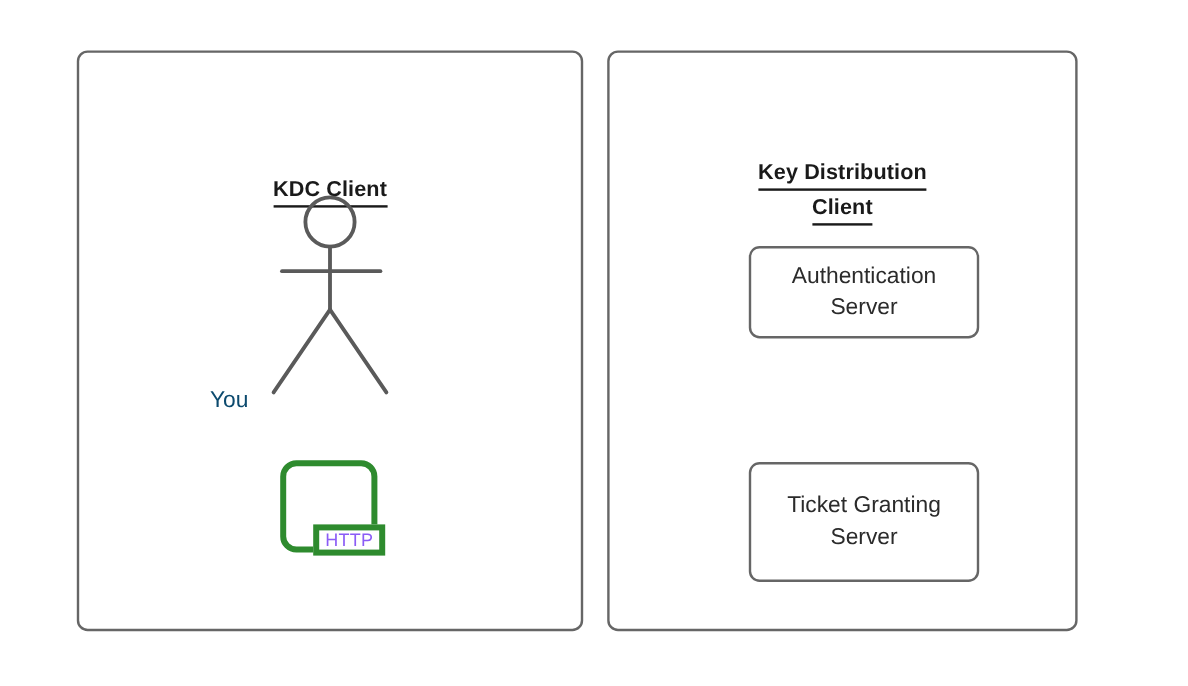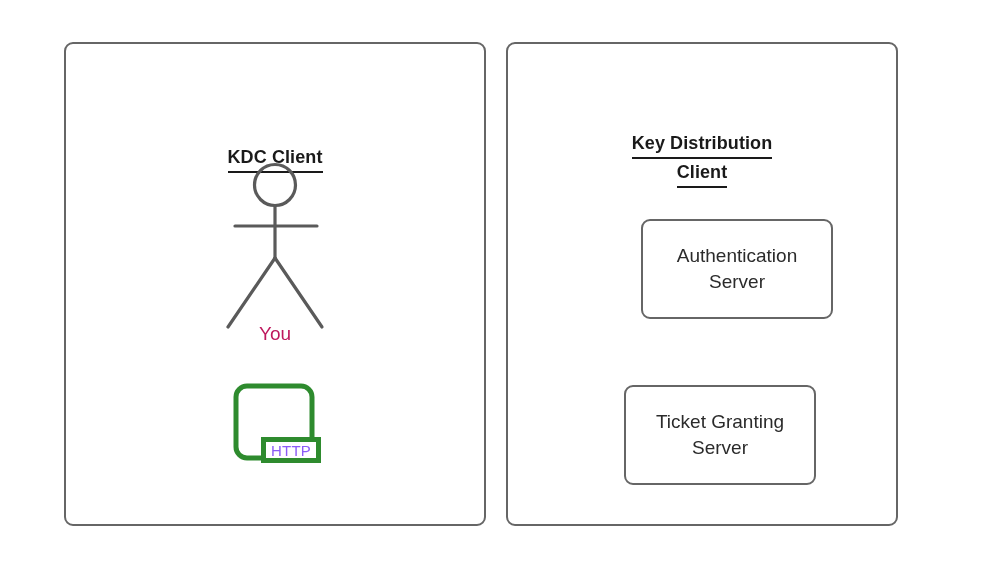--- a/index.html
+++ b/index.html
@@ -73,24 +73,24 @@
     top: 158px;
     width: 114px;
     height: 175px;
   }
   #actor-you svg { display: block; }
 
   .figure-label {
     position: absolute;
     left: 0;
     width: 100%;
-    text-align: center;
+    text-align: left;
     font-size: 19px;
     line-height: 24px;
-    color: #be185d;
+    color: #0c4a6e;
   }
   #label-you {
     top: 322px;
     left: 175px;
     width: 200px;
   }
 
   
   #icon-http-service {
     position: absolute;
@@ -134,24 +134,23 @@
     align-items: center;
     justify-content: center;
     text-align: center;
     font-size: 19px;
     line-height: 26px;
     color: #2b2b2b;
   }
 
   #box-auth-server {
     left: 624px;
-    top: 219px;
+    top: 205px;
     width: 192px;
-    height: 100px;
-    margin-left: 17px;
+    height: 77px;
   }
 
   #box-tgs-server {
     left: 624px;
     top: 385px;
     width: 192px;
     height: 100px;
     text-align: center;
   }
 

